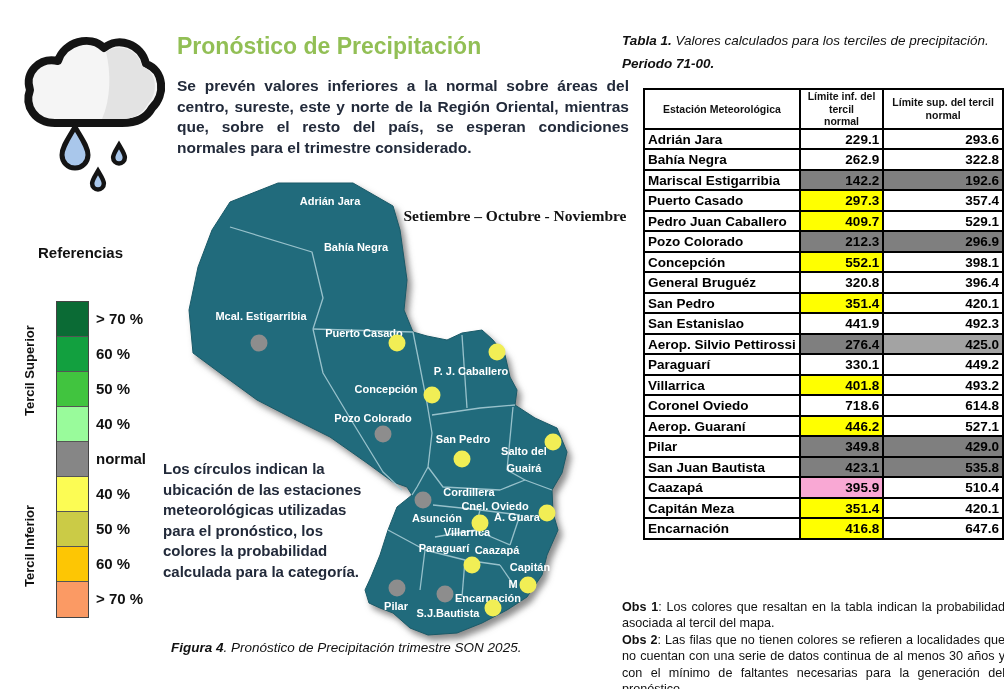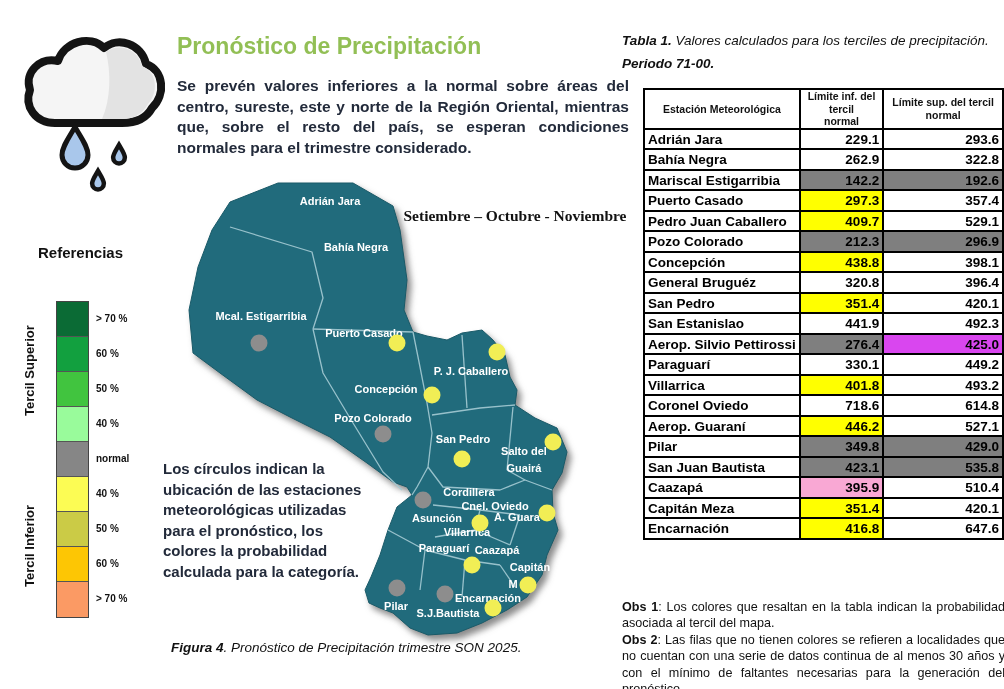--- a/index.html
+++ b/index.html
@@ -9,21 +9,21 @@
 
   
   #main-title{left:177px;top:33px;font-size:23px;font-weight:bold;letter-spacing:0;}
   #intro-text{left:177px;top:76px;width:452px;font-size:15.5px;font-weight:600;
               line-height:1.33;text-align:justify;color:#222a3a;}
   #legend-title{left:38px;top:244px;font-size:15px;font-weight:bold;color:#111;}
   #legend-bar{left:56px;top:301px;width:31px;border:1px solid #444;}
   .legend-swatch{width:31px;height:35px;border-bottom:1px solid #555;box-sizing:border-box;}
   .legend-swatch:last-child{border-bottom:none;}
   #legend-labels{left:96px;top:301px;width:70px;}
-  .legend-label{height:35px;line-height:35px;font-size:10px;font-weight:600;color:#111;white-space:nowrap;}
+  .legend-label{height:35px;line-height:35px;font-size:15px;font-weight:600;color:#111;white-space:nowrap;}
   .vlabel{writing-mode:vertical-rl;transform:rotate(180deg);font-size:13px;font-weight:bold;
           color:#111;text-align:center;width:18px;}
   #tercil-superior{left:22px;top:301px;height:140px;}
   #tercil-inferior{left:22px;top:476px;height:140px;}
 
   #map-svg{left:180px;top:165px;}
   #season-title{left:396px;top:207px;width:238px;text-align:center;
                 font-family:"Liberation Serif",serif;font-size:15.5px;font-weight:bold;color:#121212;}
   #season-year{left:396px;top:244px;width:238px;text-align:center;
                font-family:"Liberation Serif",serif;font-size:15.5px;font-weight:bold;color:#121212;}
@@ -218,42 +218,42 @@
           <td class="num" style="background: rgb(255, 255, 0);">409.7</td>
           <td class="num">529.1</td>
         </tr>
         <tr>
           <td class="station">Pozo Colorado</td>
           <td class="num" style="background: rgb(127, 127, 127);">212.3</td>
           <td class="num" style="background: rgb(127, 127, 127);">296.9</td>
         </tr>
         <tr>
           <td class="station">Concepción</td>
-          <td class="num" style="background: rgb(255, 255, 0);">438.8</td>
+          <td class="num" style="background: rgb(255, 255, 0);">552.1</td>
           <td class="num">398.1</td>
         </tr>
         <tr>
           <td class="station">General Bruguéz</td>
           <td class="num">320.8</td>
           <td class="num">396.4</td>
         </tr>
         <tr>
           <td class="station">San Pedro</td>
           <td class="num" style="background: rgb(255, 255, 0);">351.4</td>
           <td class="num">420.1</td>
         </tr>
         <tr>
           <td class="station">San Estanislao</td>
           <td class="num">441.9</td>
           <td class="num">492.3</td>
         </tr>
         <tr>
           <td class="station">Aerop. Silvio Pettirossi</td>
           <td class="num" style="background: rgb(127, 127, 127);">276.4</td>
-          <td class="num" style="background: #d946ef; padding-left: 29px;">425.0</td>
+          <td class="num" style="background: #a3a3a3; padding-left: 29px;">425.0</td>
         </tr>
         <tr>
           <td class="station">Paraguarí</td>
           <td class="num">330.1</td>
           <td class="num">449.2</td>
         </tr>
         <tr>
           <td class="station">Villarrica</td>
           <td class="num" style="background: rgb(255, 255, 0);">401.8</td>
           <td class="num">493.2</td>

